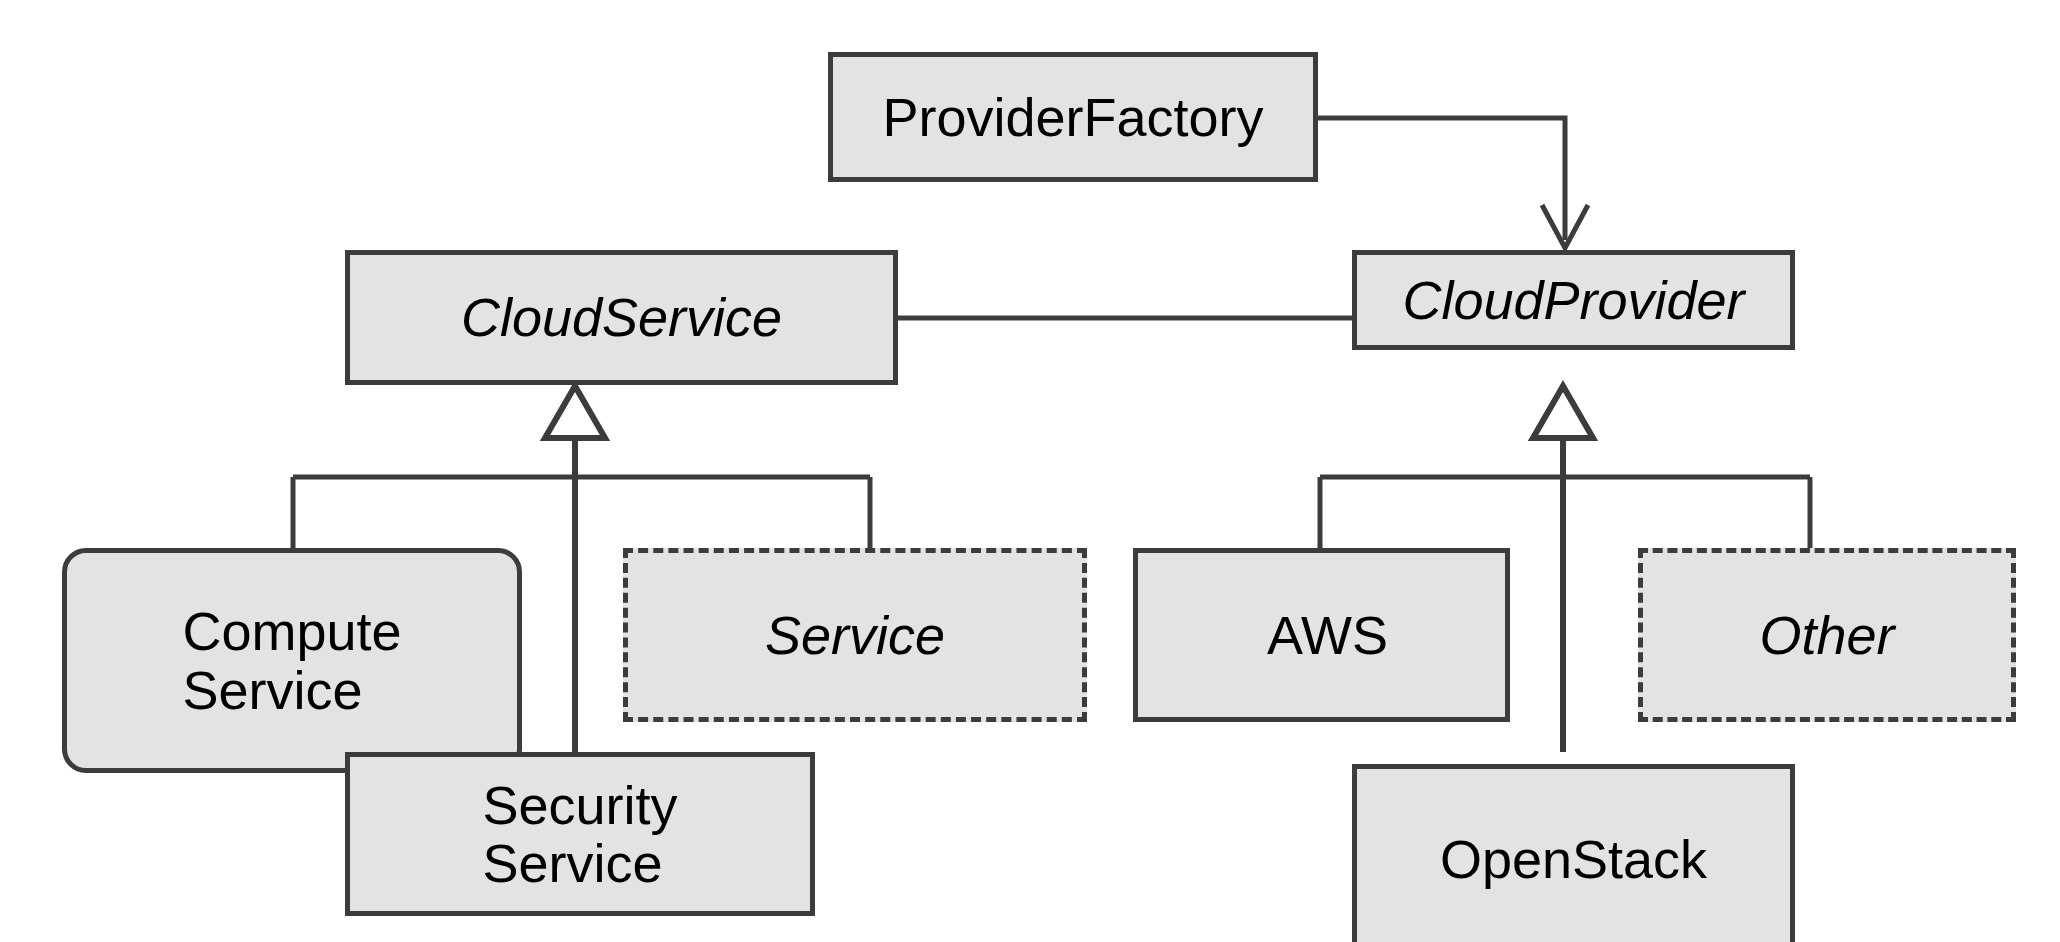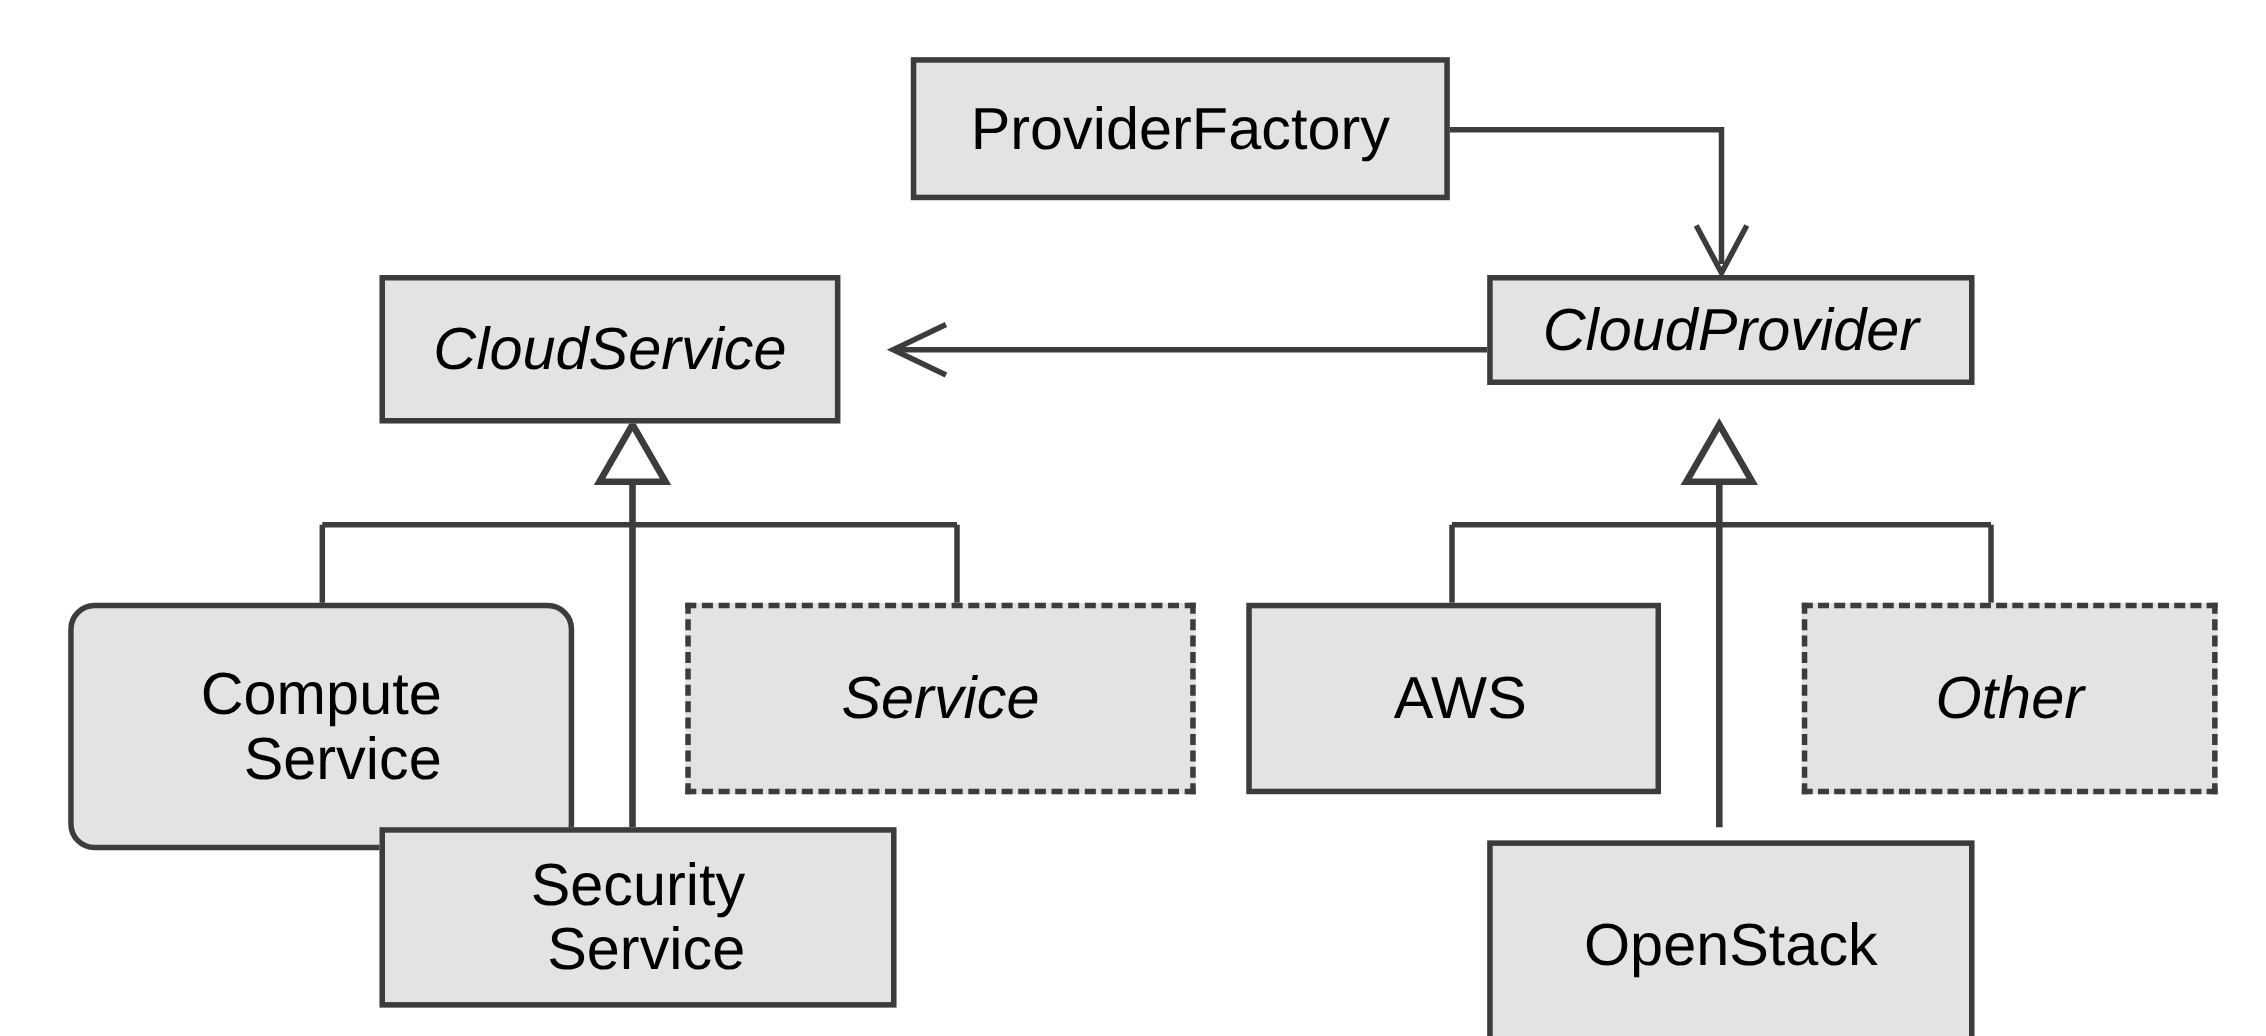--- a/index.html
+++ b/index.html
@@ -24,21 +24,21 @@
     width: 2060px;
     height: 942px;
   }
   .node {
     position: absolute;
     box-sizing: border-box;
     background: #e3e3e3;
     display: flex;
     align-items: center;
     justify-content: center;
-    text-align: right;
+    text-align: left;
     color: #000000;
     font-size: 54px;
     line-height: 1.08;
     z-index: 2;
   }
   .node.solid {
     border: 5px solid #3c3c3c;
   }
   .node.dashed {
     border: 5px dashed #3c3c3c;
@@ -92,21 +92,21 @@
       <path d="M 1810 477 L 1810 548" fill="none" stroke="#3c3c3c" stroke-width="5"></path>
 
       <polygon points="1563,386 1533,438 1593,438" fill="#ffffff" stroke="#3c3c3c" stroke-width="6" stroke-linejoin="miter"></polygon>
     </g>
   </svg>
 
   <div class="node solid" style="left:828px; top:52px; width:490px; height:130px;">
     <span class="node-label">ProviderFactory</span>
   </div>
 
-  <div class="node solid abstract" style="left:345px; top:250px; width:419px; height:135px;">
+  <div class="node solid abstract" style="left:345px; top:250px; width:553px; height:135px;">
     <span class="node-label">CloudService</span>
   </div>
 
   <div class="node solid abstract" style="left:1352px; top:250px; width:443px; height:100px;">
     <span class="node-label">CloudProvider</span>
   </div>
 
   <div class="node solid" style="left:62px; top:548px; width:460px; height:225px;border-radius:24px;">
     <span class="node-label">Compute
 Service</span>

